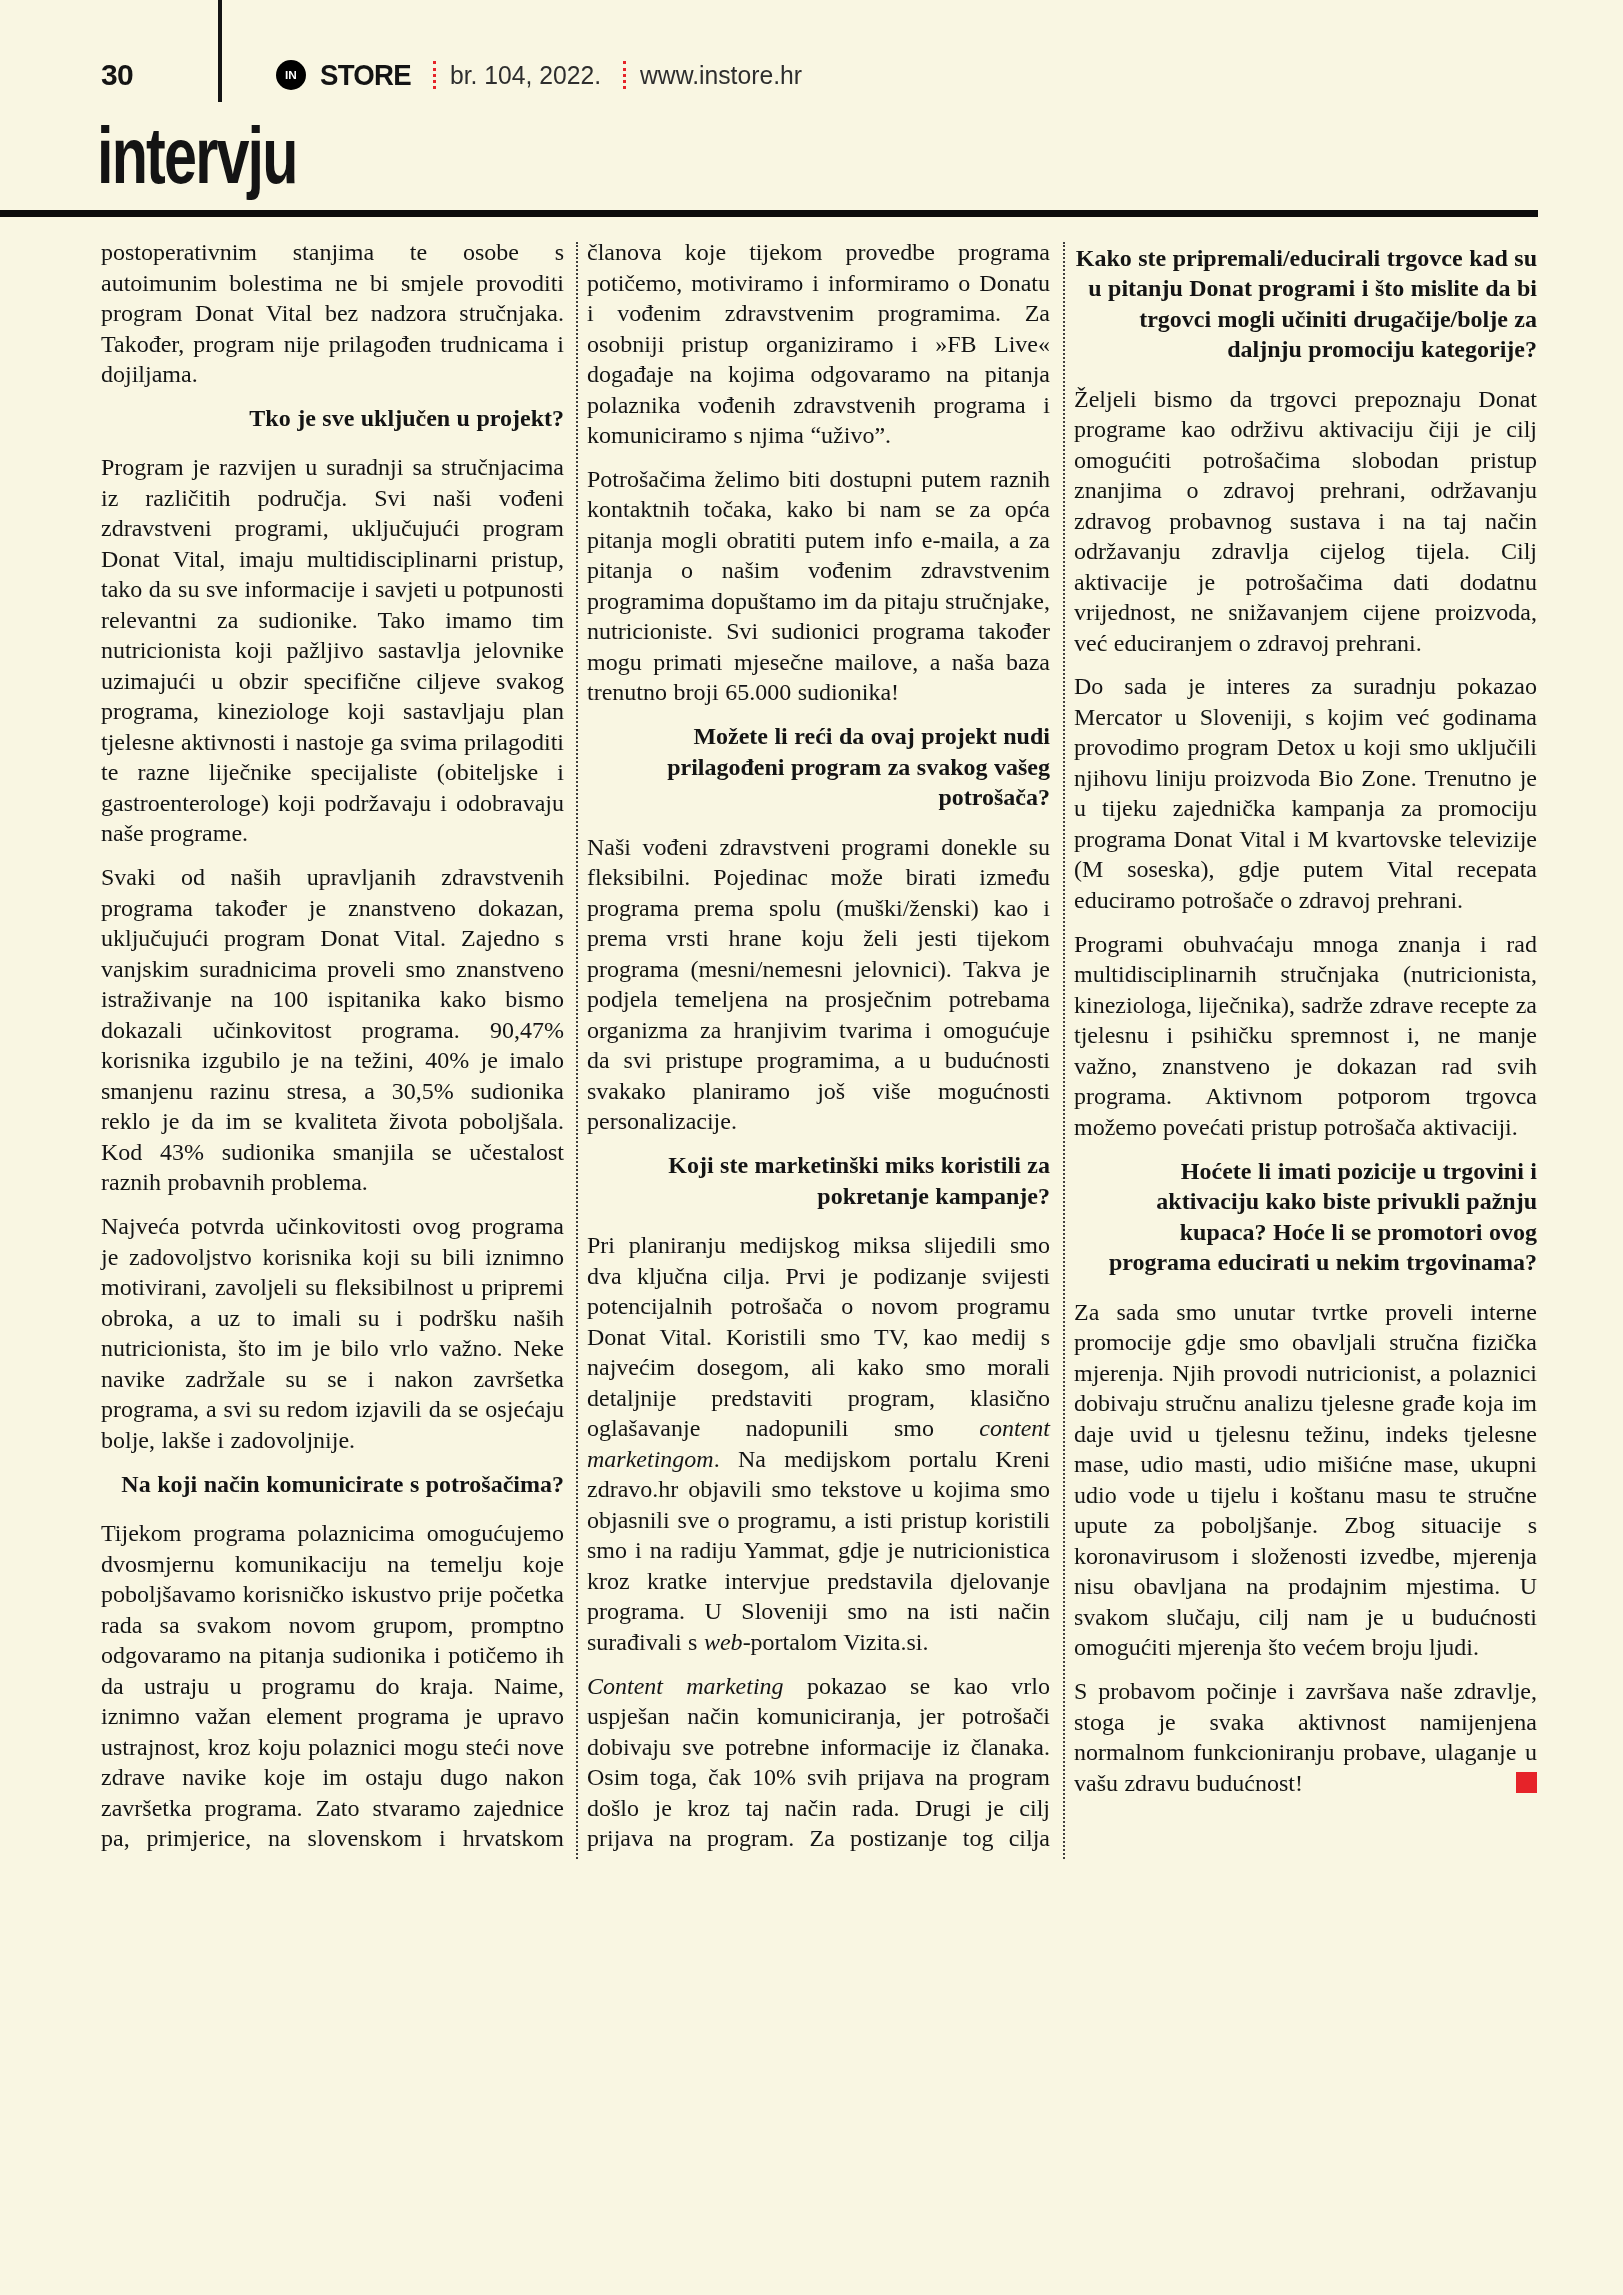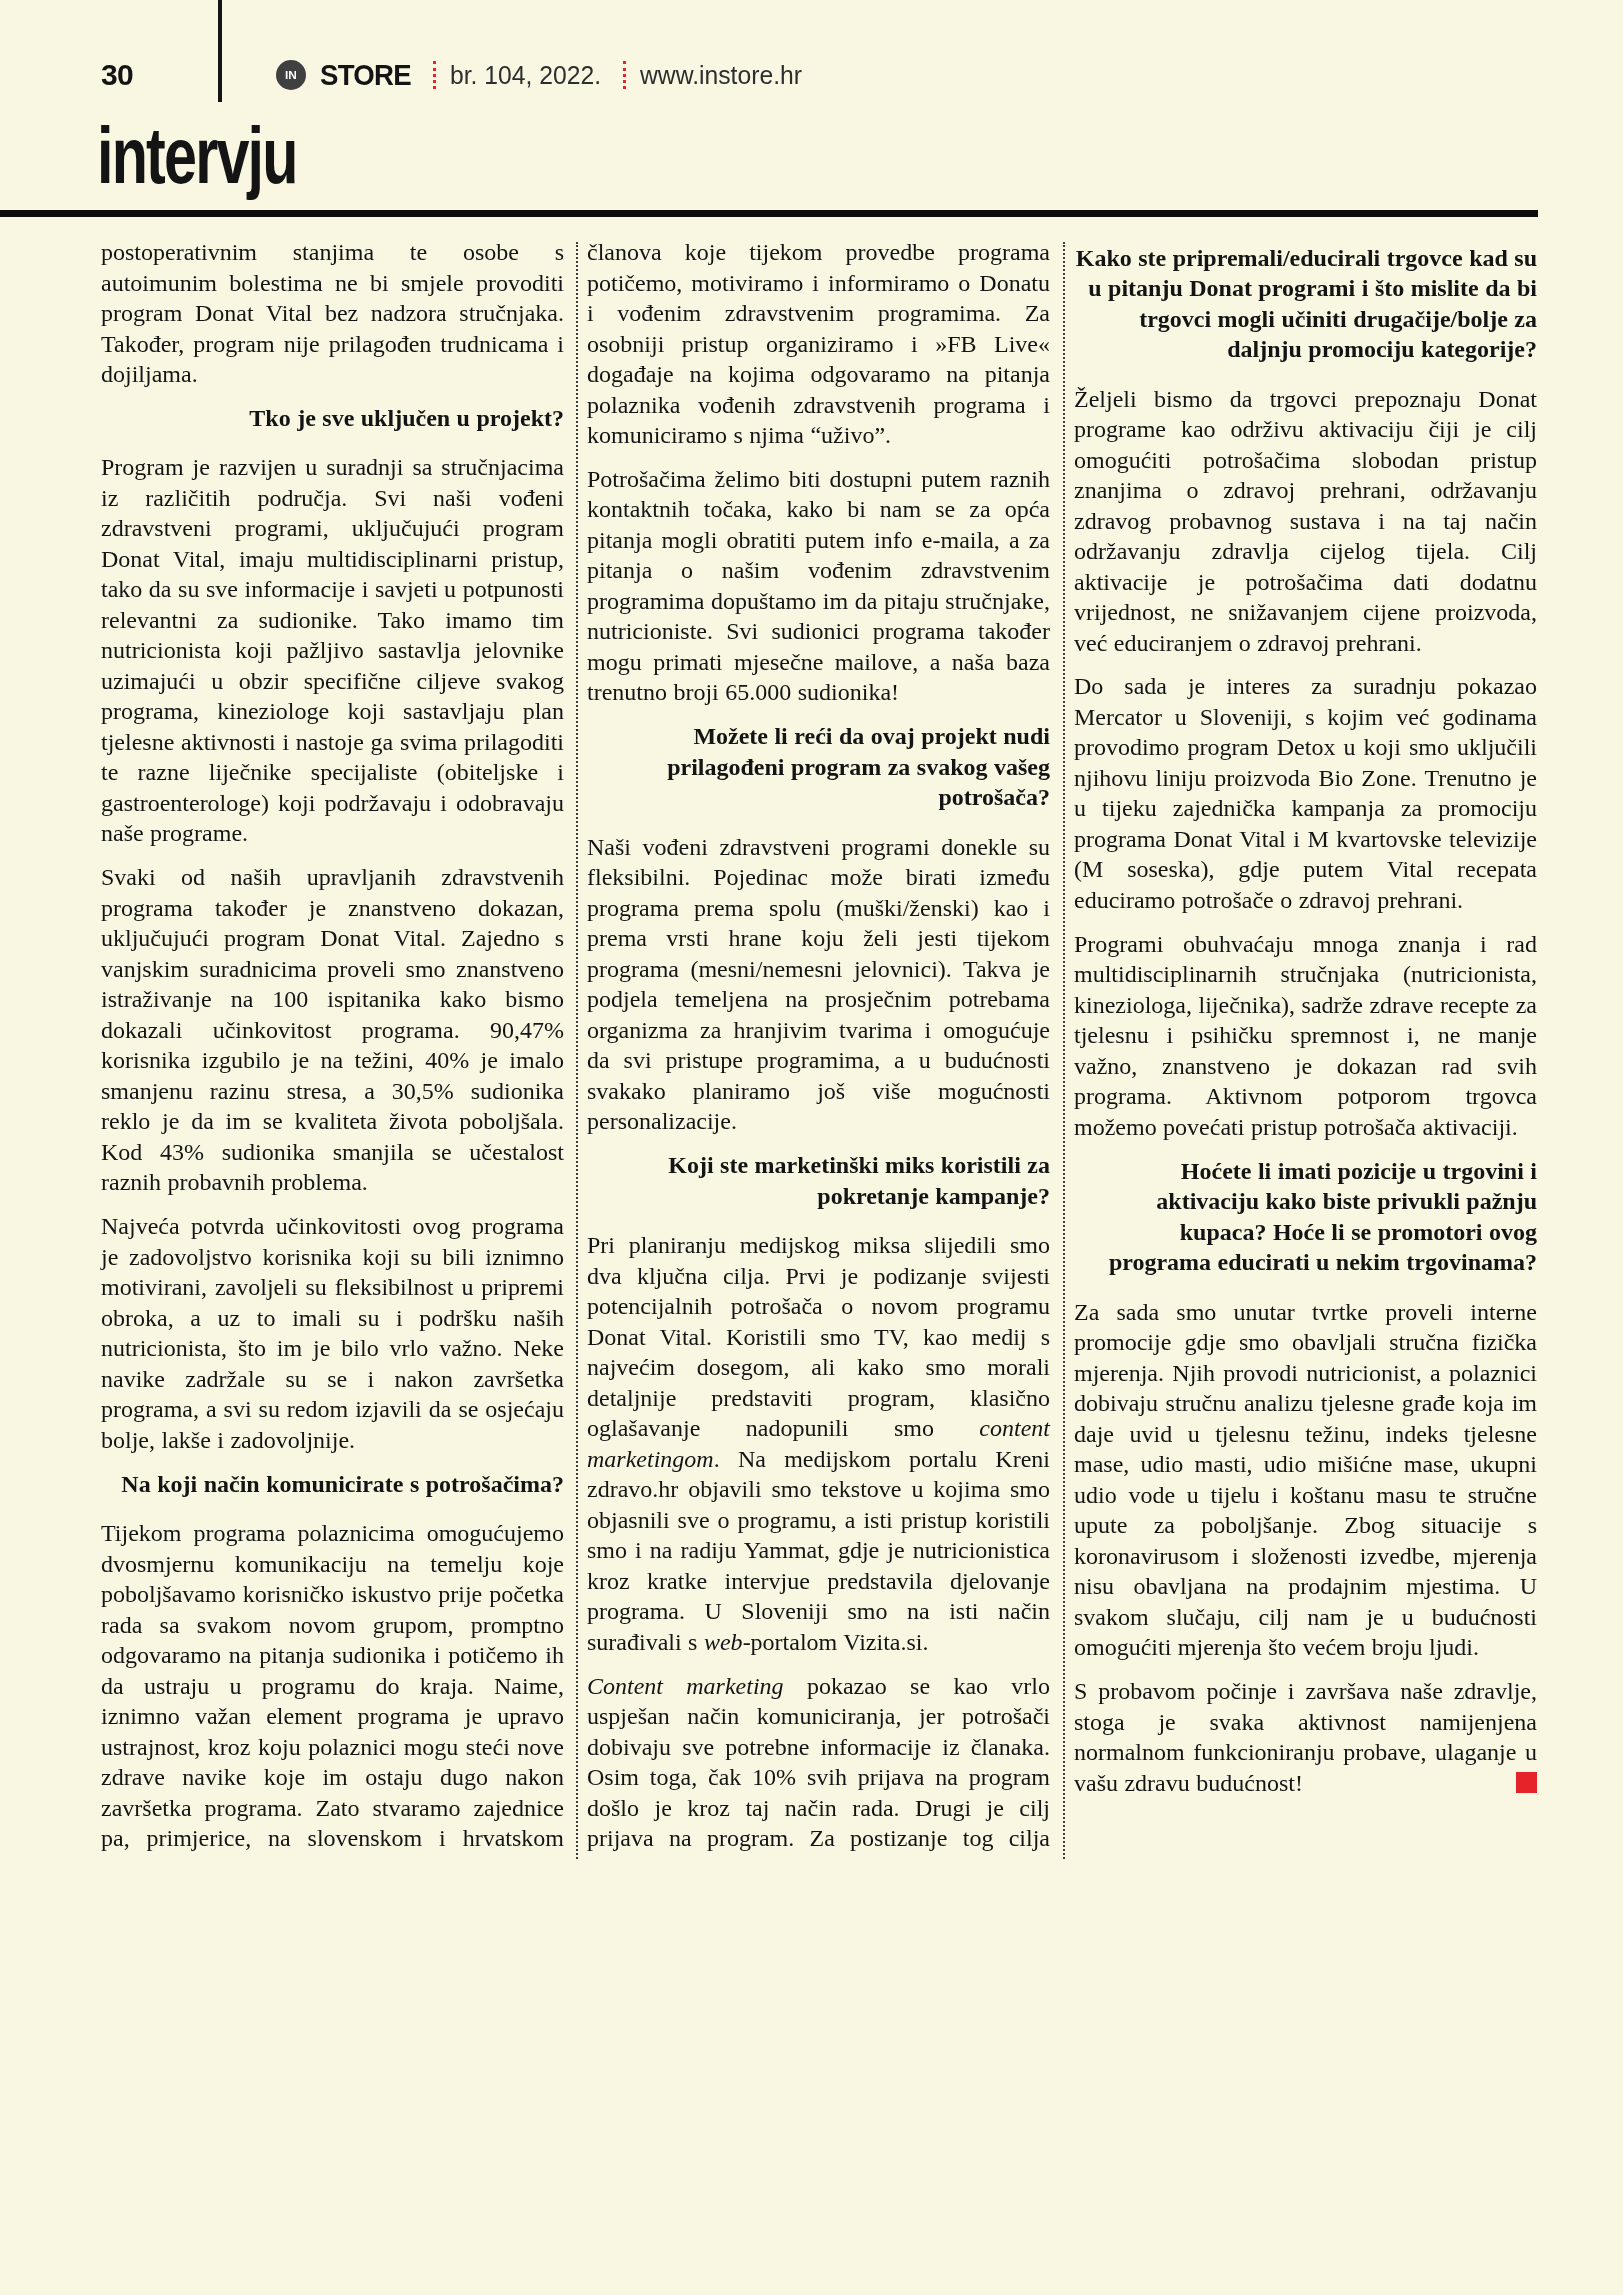--- a/index.html
+++ b/index.html
@@ -11,21 +11,21 @@
   body{background:var(--bg);font-family:"DejaVu Serif",serif;color:var(--ink);}
   .page{position:relative;width:1623px;height:1861px;background:var(--bg);overflow:hidden;padding-left:40px;}
 
   
   .pagenum{position:absolute;left:101px;top:58px;
     font-family:"Liberation Sans",sans-serif;font-weight:700;font-size:30px;letter-spacing:-0.8px;}
   .hline{position:absolute;left:218px;top:0;width:3.9px;height:102px;background:var(--ink);}
   .brand{position:absolute;left:276px;top:58px;display:flex;align-items:center;gap:14px;
     font-family:"Liberation Sans",sans-serif;}
   .brand-circle{display:inline-flex;align-items:center;justify-content:center;
-    width:30px;height:30px;border-radius:50%;background:#404040;color:#fff;
+    width:30px;height:30px;border-radius:50%;background:#000000;color:#fff;
     font-weight:700;font-size:11.8px;letter-spacing:0;}
   .brand-name{font-weight:700;font-size:30px;letter-spacing:-0.8px;transform:scaleX(.92);transform-origin:left center;}
   .red-dots{width:0;height:28px;border-left:3.1px dotted var(--red);}
   .issue,.website{font-size:26px;color:#2e2e2e;transform:scaleX(.95);transform-origin:left center;}
   .website{text-decoration:none;color:#2e2e2e;}
 
   
   .section-title{position:absolute;left:97px;top:116px;
     font-family:"Liberation Sans",sans-serif;font-weight:700;font-size:79px;
     letter-spacing:-2.4px;transform:scaleX(.75);transform-origin:left top;line-height:1;}

